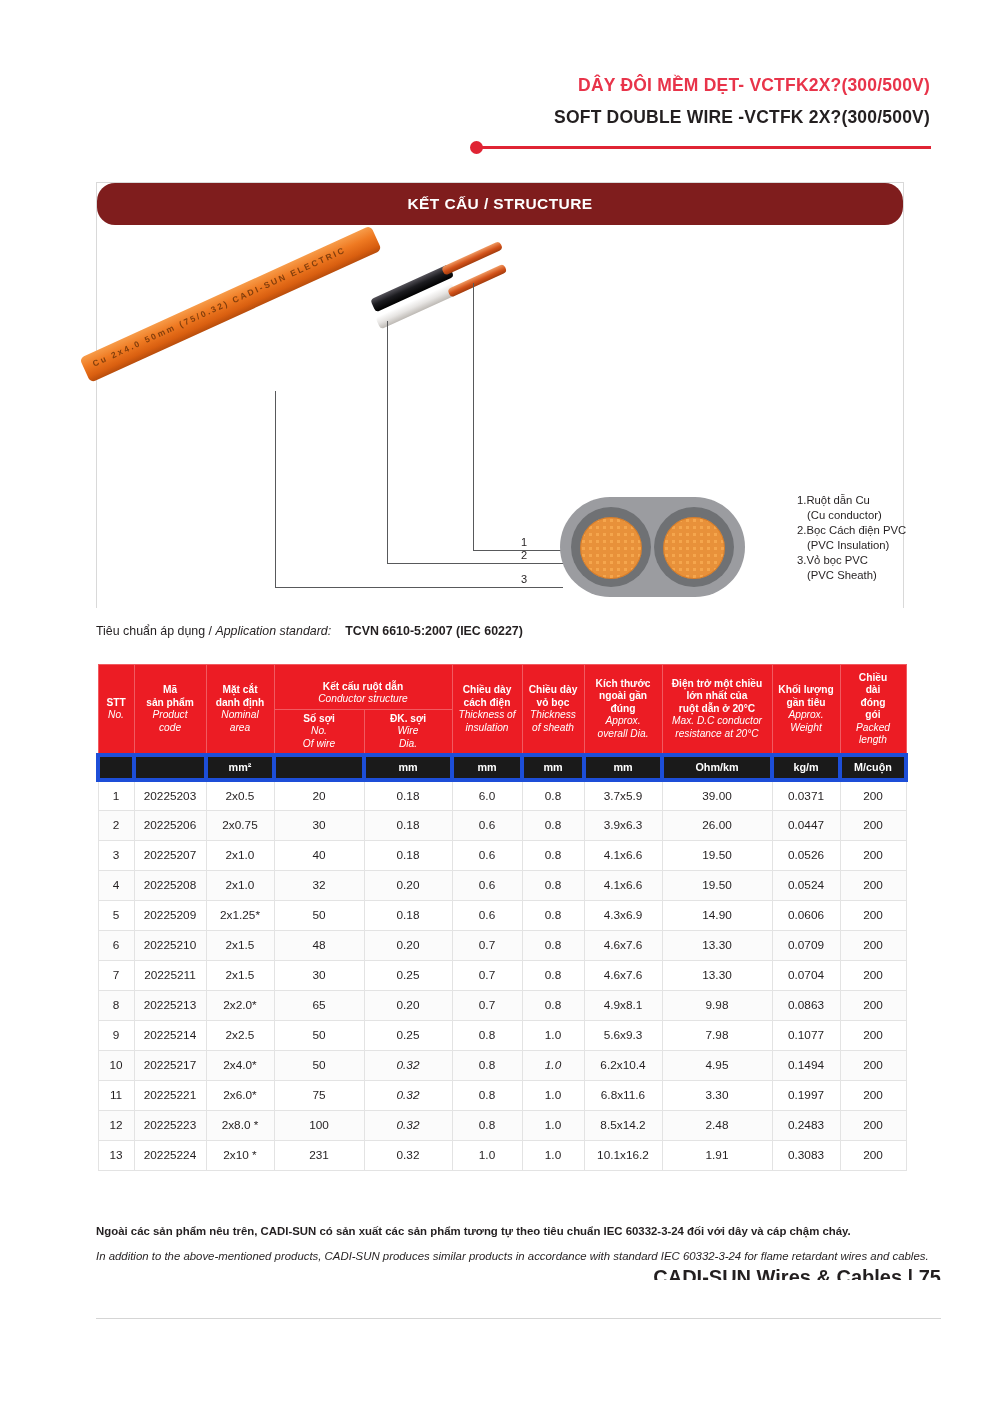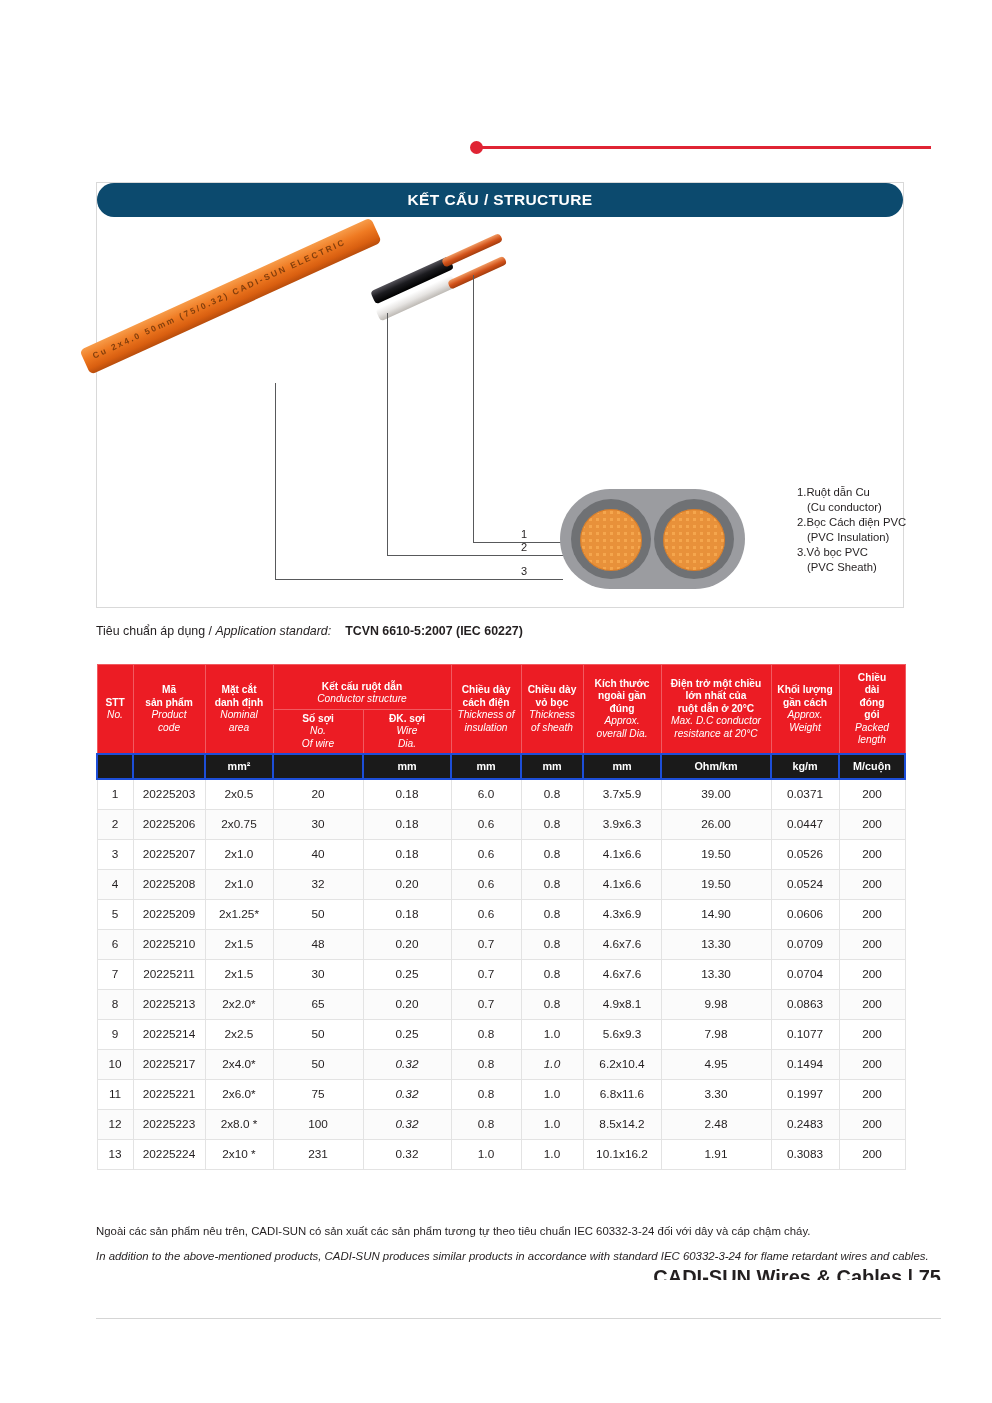--- a/index.html
+++ b/index.html
@@ -33,21 +33,21 @@
     position: absolute; left: 470px; top: 141px;
     width: 13px; height: 13px; border-radius: 50%; background: #e02434;
   }
 
   
   .structure-panel {
     position: absolute; left: 96px; top: 182px; width: 808px; height: 426px;
     border: 1px solid #d9d9d9; background: #fff;
   }
   .structure-head {
-    height: 34px; background: #0c4a6e; color: #fff;
+    height: 42px; background: #7f1d1d; color: #fff;
     display: flex; align-items: center; justify-content: center;
     font-size: 15.5px; font-weight: bold; letter-spacing: .4px; border-radius: 18px;
   }
   .structure-body { position: relative; height: 383px; background: #fff; }
 
   
   .cable-photo {
     position: absolute; left: 0px; top: 20px; width: 430px; height: 225px;
   }
   .cable-body {
@@ -136,53 +136,57 @@
   }
   table.spec th, table.spec td {
     border: 1px solid #e3e3e3; padding: 0; text-align: center; vertical-align: middle;
   }
   thead.hdr th {
     background: #ec1c24; color: #fff; border: 1px solid #f15a60;
     font-size: 10.2px; font-weight: bold; line-height: 1.22; padding: 3px 2px;
   }
   thead.hdr th .en { font-style: italic; font-weight: normal; display: block; }
   tr.units th {
-    background: #1a1a1a; color: #fff; border: 2px solid #1d4ed8;
+    background: #1a1a1a; color: #fff; border: 4px solid #1d4ed8;
     font-size: 10.8px; font-weight: bold; height: 25px;
   }
   tbody.rows td {
     height: 30px; font-size: 11.8px; color: #231f20; background: #fff;
   }
   tbody.rows tr:nth-child(even) td { background: #fbfbfb; }
   td.ital { font-style: italic; }
 
   
   .notes {
     position: absolute; left: 96px; top: 1222px; width: 845px;
     font-size: 11.4px; color: #231f20; line-height: 1.45;
   }
   .notes .n1 i { font-style: italic; }
-  .notes .n2 { font-weight: normal; margin-top: 1px; }
+  .notes .n2 { font-weight: bold; margin-top: 1px; }
   .notes .n3 { font-style: italic; margin-top: 8px; }
 
   .footer-rule {
     position: absolute; left: 96px; top: 1318px; width: 845px; height: 1px;
     background: #d5d5d5;
   }
   .footer {
     position: absolute; left: 96px; top: 1266px; width: 845px;
     text-align: right; font-size: 20px; font-weight: bold; color: #231f20;
     overflow: hidden; height: 14px;
   }
 </style>
 </head>
 <body>
 
 <div class="page">
 
+  <div class="title-block">
+    <div class="title-vi">DÂY ĐÔI MỀM DẸT- VCTFK2X?(300/500V)</div>
+    <div class="title-en">SOFT DOUBLE WIRE -VCTFK 2X?(300/500V)</div>
+  </div>
   <div class="title-rule-dot"></div>
   <div class="title-rule"></div>
 
   <div class="structure-panel">
     <div class="structure-head">KẾT CẤU / STRUCTURE</div>
     <div class="structure-body">
 
       <div class="cable-photo">
         <div class="cable-body">
           <div class="cable-print">Cu 2x4.0 50mm (75/0.32) CADI-SUN ELECTRIC</div>
@@ -290,21 +294,21 @@
         </th>
         <th rowspan="2">
           <span>Điện trở một chiều</span><br>
           <span>lớn nhất của</span><br>
           <span>ruột dẫn ở 20°C</span>
           <span class="en">Max. D.C conductor</span>
           <span class="en">resistance at 20°C</span>
         </th>
         <th rowspan="2">
           <span>Khối lượng</span><br>
-          <span>gần cách</span>
+          <span>gần tiêu</span>
           <span class="en">Approx.</span>
           <span class="en">Weight</span>
         </th>
         <th rowspan="2">
           <span>Chiều</span><br>
           <span>dài</span><br>
           <span>đóng</span><br>
           <span>gói</span>
           <span class="en">Packed</span>
           <span class="en">length</span>

